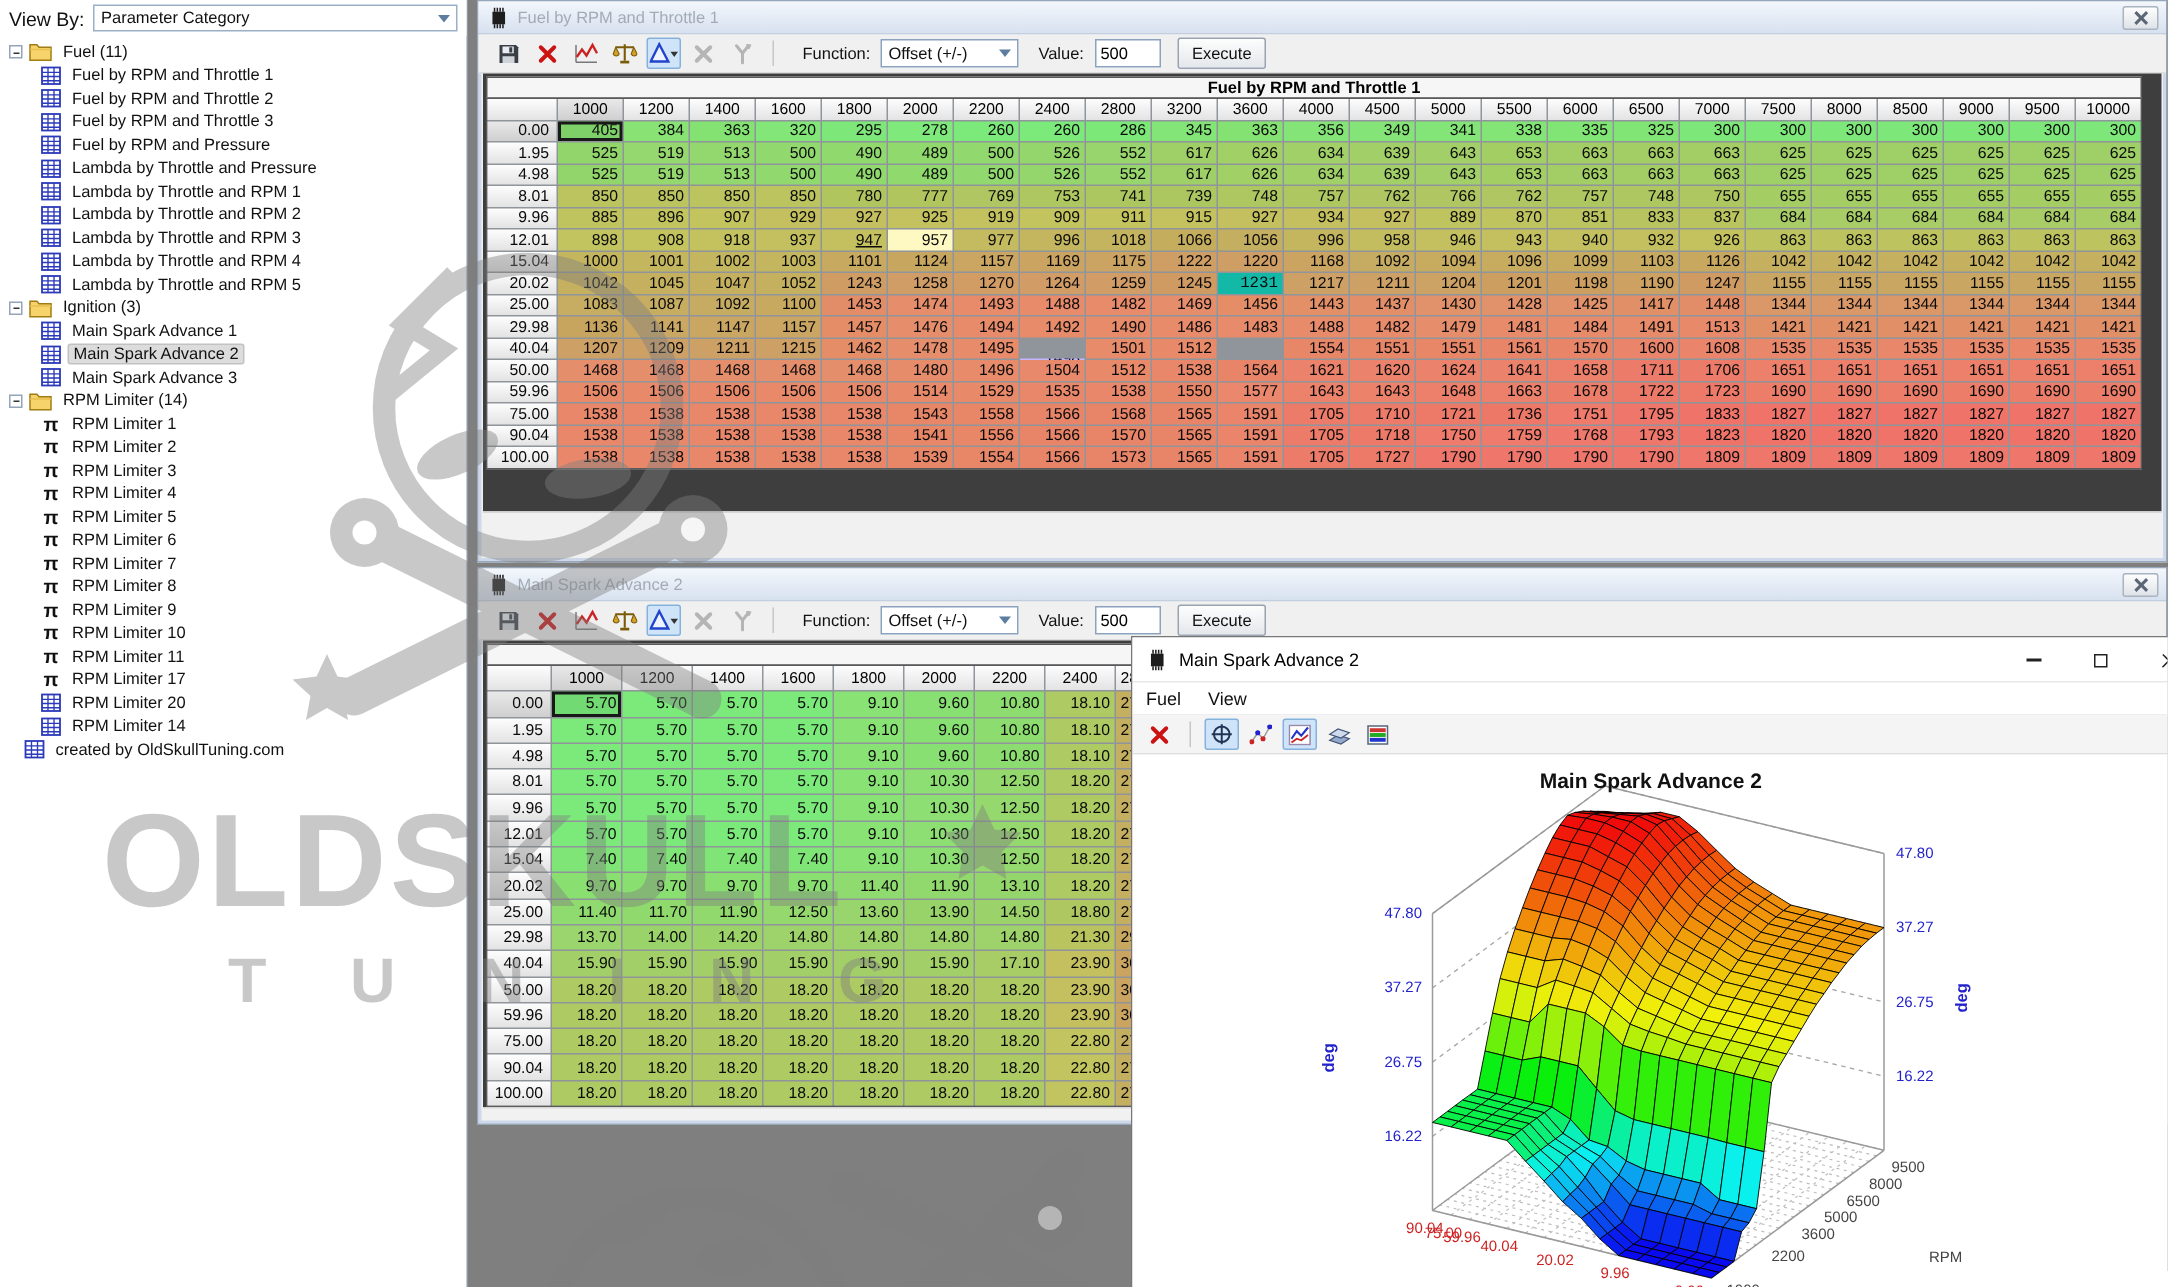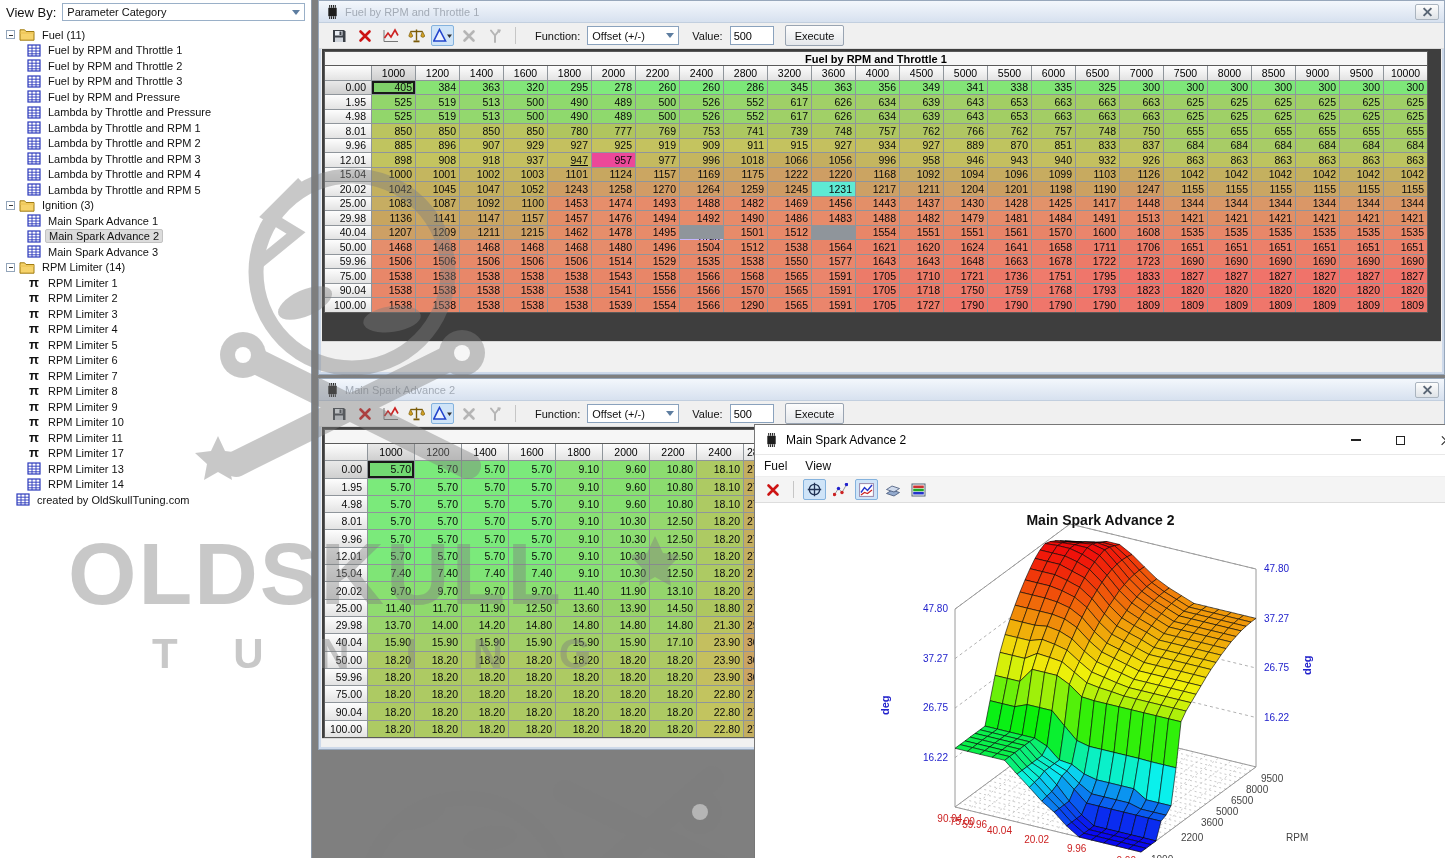--- a/index.html
+++ b/index.html
@@ -331,21 +331,21 @@
           </span>
           <span class="t-label">RPM Limiter 17</span>
         </div>
         <div class="tree-item" style="padding-left: 27px;">
           <span class="t-ico">
             <svg width="14" height="13" viewBox="0 0 14 13">
               <rect x="1" y="1" width="12" height="11" fill="#fff" stroke="#2b39bb" stroke-width="1.2"></rect>
               <path d="M1 4.2h12M1 7h12M1 9.8h12M5 1v11M9 1v11" stroke="#2b39bb" stroke-width=".9"></path>
             </svg>
           </span>
-          <span class="t-label">RPM Limiter 13</span>
+          <span class="t-label">RPM Limiter 20</span>
         </div>
         <div class="tree-item" style="padding-left: 27px;">
           <span class="t-ico">
             <svg width="14" height="13" viewBox="0 0 14 13">
               <rect x="1" y="1" width="12" height="11" fill="#fff" stroke="#2b39bb" stroke-width="1.2"></rect>
               <path d="M1 4.2h12M1 7h12M1 9.8h12M5 1v11M9 1v11" stroke="#2b39bb" stroke-width=".9"></path>
             </svg>
           </span>
           <span class="t-label">RPM Limiter 14</span>
         </div>
@@ -585,21 +585,21 @@
             <div class="cell" style="background: rgb(168, 204, 102);">684</div>
             <div class="cell" style="background: rgb(168, 204, 102);">684</div>
             <div class="cell" style="background: rgb(168, 204, 102);">684</div>
             <div class="cell" style="background: rgb(168, 204, 102);">684</div>
             <div class="cell rowhdr">12.01</div>
             <div class="cell" style="background: rgb(194, 196, 95);">898</div>
             <div class="cell" style="background: rgb(196, 196, 95);">908</div>
             <div class="cell" style="background: rgb(196, 194, 95);">918</div>
             <div class="cell" style="background: rgb(196, 192, 95);">937</div>
             <div class="cell" style="background: rgb(196, 191, 95); text-decoration: underline;">947</div>
-            <div class="cell" style="background: #ec4899;">957</div>
+            <div class="cell" style="background: #fef9c3;">957</div>
             <div class="cell" style="background: rgb(196, 186, 95);">977</div>
             <div class="cell" style="background: rgb(196, 182, 95);">996</div>
             <div class="cell" style="background: rgb(196, 179, 95);">1018</div>
             <div class="cell" style="background: rgb(197, 173, 94);">1066</div>
             <div class="cell" style="background: rgb(196, 174, 95);">1056</div>
             <div class="cell" style="background: rgb(196, 182, 95);">996</div>
             <div class="cell" style="background: rgb(196, 189, 95);">958</div>
             <div class="cell" style="background: rgb(196, 191, 95);">946</div>
             <div class="cell" style="background: rgb(196, 191, 95);">943</div>
             <div class="cell" style="background: rgb(196, 191, 95);">940</div>
@@ -640,21 +640,21 @@
             <div class="cell" style="background: rgb(196, 176, 95);">1042</div>
             <div class="cell" style="background: rgb(196, 176, 95);">1045</div>
             <div class="cell" style="background: rgb(196, 176, 95);">1047</div>
             <div class="cell" style="background: rgb(196, 176, 95);">1052</div>
             <div class="cell" style="background: rgb(207, 157, 99);">1243</div>
             <div class="cell" style="background: rgb(209, 157, 102);">1258</div>
             <div class="cell" style="background: rgb(210, 156, 101);">1270</div>
             <div class="cell" style="background: rgb(209, 156, 102);">1264</div>
             <div class="cell" style="background: rgb(209, 156, 102);">1259</div>
             <div class="cell" style="background: rgb(207, 155, 99);">1245</div>
-            <div class="cell" style="background: #5eead4;">1231</div>
+            <div class="cell" style="background: #14b8a6; font-family: Liberation Mono, monospace;">1231</div>
             <div class="cell" style="background: rgb(205, 160, 101);">1217</div>
             <div class="cell" style="background: rgb(205, 160, 101);">1211</div>
             <div class="cell" style="background: rgb(205, 162, 101);">1204</div>
             <div class="cell" style="background: rgb(204, 159, 97);">1201</div>
             <div class="cell" style="background: rgb(204, 159, 97);">1198</div>
             <div class="cell" style="background: rgb(204, 161, 97);">1190</div>
             <div class="cell" style="background: rgb(207, 155, 99);">1247</div>
             <div class="cell" style="background: rgb(202, 166, 99);">1155</div>
             <div class="cell" style="background: rgb(202, 166, 99);">1155</div>
             <div class="cell" style="background: rgb(202, 166, 99);">1155</div>
@@ -838,21 +838,21 @@
             <div class="cell" style="background: rgb(240, 115, 106);">1820</div>
             <div class="cell rowhdr">100.00</div>
             <div class="cell" style="background: rgb(232, 135, 105);">1538</div>
             <div class="cell" style="background: rgb(232, 135, 105);">1538</div>
             <div class="cell" style="background: rgb(232, 135, 105);">1538</div>
             <div class="cell" style="background: rgb(232, 135, 105);">1538</div>
             <div class="cell" style="background: rgb(232, 135, 105);">1538</div>
             <div class="cell" style="background: rgb(232, 134, 104);">1539</div>
             <div class="cell" style="background: rgb(232, 134, 104);">1554</div>
             <div class="cell" style="background: rgb(232, 132, 104);">1566</div>
-            <div class="cell" style="background: rgb(232, 132, 104);">1290</div>
+            <div class="cell" style="background: rgb(232, 132, 104);">1573</div>
             <div class="cell" style="background: rgb(232, 132, 104);">1565</div>
             <div class="cell" style="background: rgb(234, 133, 108);">1591</div>
             <div class="cell" style="background: rgb(236, 123, 105);">1705</div>
             <div class="cell" style="background: rgb(237, 122, 104);">1727</div>
             <div class="cell" style="background: rgb(239, 118, 107);">1790</div>
             <div class="cell" style="background: rgb(239, 118, 107);">1790</div>
             <div class="cell" style="background: rgb(239, 118, 107);">1790</div>
             <div class="cell" style="background: rgb(239, 118, 107);">1790</div>
             <div class="cell" style="background: rgb(239, 118, 107);">1809</div>
             <div class="cell" style="background: rgb(239, 118, 107);">1809</div>

